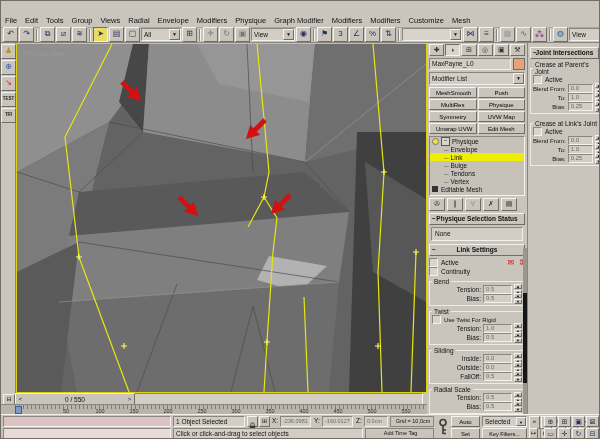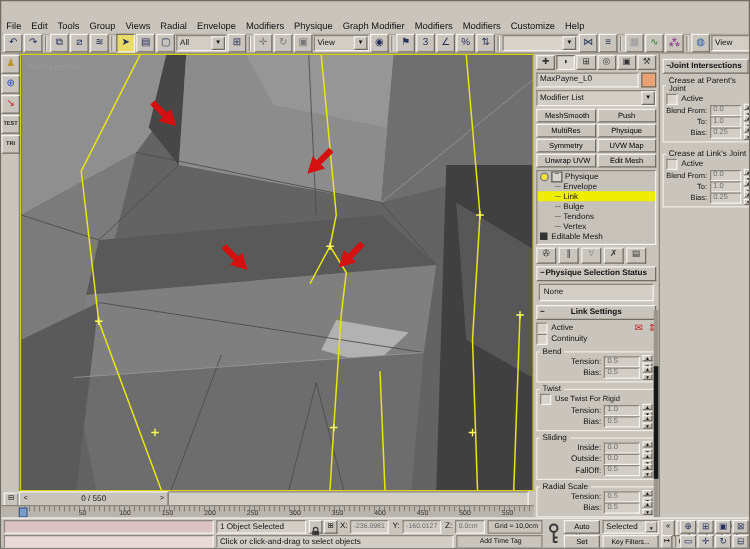--- a/index.html
+++ b/index.html
@@ -115,21 +115,21 @@
     <span>Group</span>
     <span>Views</span>
     <span>Radial</span>
     <span>Envelope</span>
     <span>Modifiers</span>
     <span>Physique</span>
     <span>Graph Modifier</span>
     <span>Modifiers</span>
     <span>Modifiers</span>
     <span>Customize</span>
-    <span>Help</span>
+    <span>Mesh</span>
   </div>
 
   <div id="toolbar">
     <span class="tbtn rz">↶</span>
     <span class="tbtn rz">↷</span>
     <span class="tsep"></span>
     <span class="tbtn rz">⧉</span>
     <span class="tbtn rz">⧄</span>
     <span class="tbtn rz">≋</span>
     <span class="tsep"></span>

